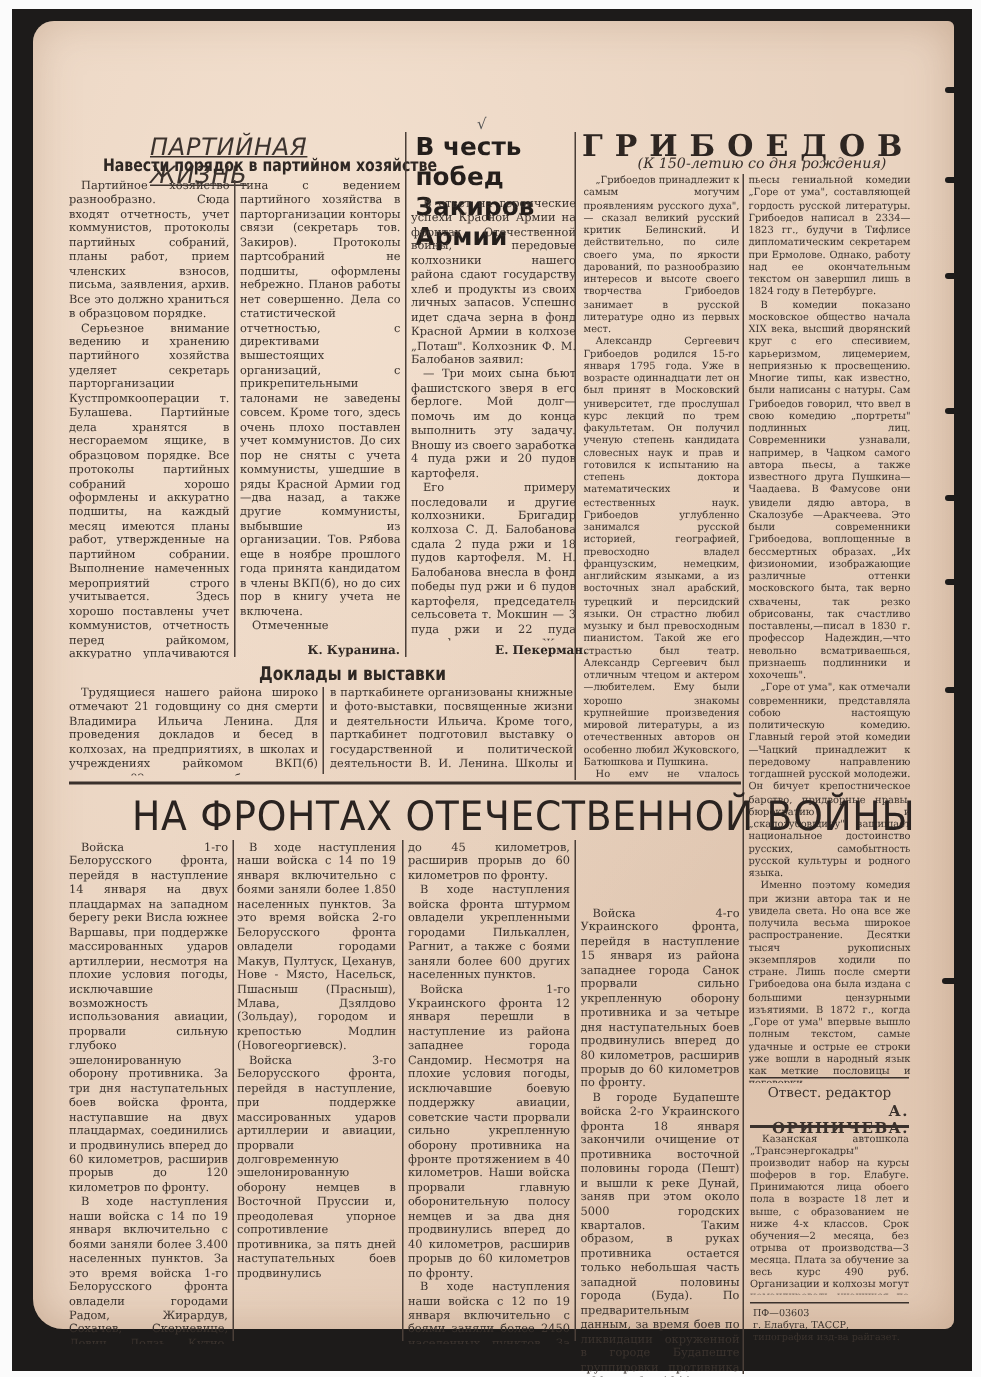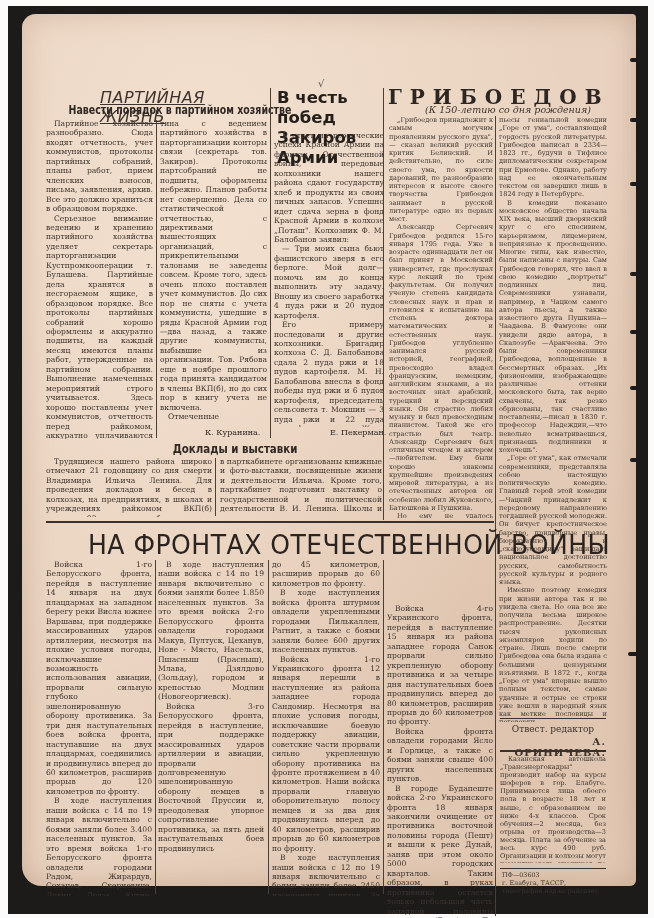--- a/index.html
+++ b/index.html
@@ -14,21 +14,21 @@
   .col { position:absolute; font-size:7.6px; line-height:9.45px; color:#3b332e; text-align:justify; overflow:hidden; }
   .col p { margin:0; text-indent:8px; }
   .rule-v { position:absolute; width:1px; background:#4a3f38; }
   .rule-h { position:absolute; height:2px; background:#3a312c; }
   .rubric { font-family:"DejaVu Sans", sans-serif; font-style:italic; font-size:16px; color:#3c332e; text-decoration:underline; letter-spacing:.5px; }
   .head1 { font-family:"DejaVu Sans", sans-serif; font-weight:bold; font-size:11.5px; color:#2e2723; text-align:center; transform:scaleX(.82); white-space:nowrap; }
   .head-big { font-family:"DejaVu Sans", sans-serif; font-weight:bold; font-size:16.5px; line-height:20px; color:#241e1b; }
   .gribo { font-family:"DejaVu Serif", serif; font-weight:bold; font-size:20px; letter-spacing:8px; color:#2e2622; }
   .gribo-sub { font-style:italic; font-size:9.5px; color:#3a312c; text-align:center; }
   .war { font-family:"DejaVu Sans", sans-serif; font-size:27px; color:#2a2320; letter-spacing:.5px; white-space:nowrap; transform:scaleX(.93); transform-origin:left; }
-  .sign { font-weight:normal; }
+  .sign { font-weight:bold; }
   .edit { text-align:center; font-size:9px; color:#3a312c; }
   .edit-name { font-weight:bold; font-size:10px; letter-spacing:1px;text-align:right; }
   .tick { position:absolute; left:318px; top:78px; font-size:10px; color:#555; }
   .notch { position:absolute; width:10px; height:4px; background:#1d1b1a; border-radius:2px; }
 </style>
 </head>
 <body>
 
 <div class="bg-dark"></div>
 <div class="paper"></div>
@@ -134,15 +134,14 @@
 <div class="rule-v" style="left:268px;top:560px;height:334px;"></div>
 <div class="col" style="left:272px;top:560px;width:108px;height:336px;">
   <p style="text-indent:0">до 45 километров, расширив прорыв до 60 километров по фронту.</p>
   <p>В ходе наступления войска фронта штурмом овладели укрепленными городами Пилькаллен, Рагнит, а также с боями заняли более 600 других населенных пунктов.</p>
   <p>Войска 1-го Украинского фронта 12 января перешли в наступление из района западнее города Сандомир. Несмотря на плохие условия погоды, исключавшие боевую поддержку авиации, советские части прорвали сильно укрепленную оборону противника на фронте протяжением в 40 километров. Наши войска прорвали главную оборонительную полосу немцев и за два дня продвинулись вперед до 40 километров, расширив прорыв до 60 километров по фронту.</p>
   <p>В ходе наступления наши войска с 12 по 19 января включительно с боями заняли более 2450 населенных пунктов. За это время войска фронта овладели городами Пинчув, Кельцы, Малогощ, Ышедзуж, Радомско, Ченстохов, Пиотркув (Петроков) и древней столицей союзной нам Польши городом Краков.</p>
 </div>
 <div class="rule-v" style="left:383px;top:560px;height:334px;"></div>
 <div class="col" style="left:387px;top:560px;width:106px;height:336px;margin-top:44px;">
   <p>Войска 4-го Украинского фронта, перейдя в наступление 15 января из района западнее города Санок прорвали сильно укрепленную оборону противника и за четыре дня наступательных боев продвинулись вперед до 80 километров, расширив прорыв до 60 километров по фронту.</p>
-  <p>Войска фронта овладели городами Ясло и Горлице, а также с боями заняли свыше 400 других населенных пунктов.</p>
   <p>В городе Будапеште войска 2-го Украинского фронта 18 января закончили очищение от противника восточной половины города (Пешт) и вышли к реке Дунай, заняв при этом около 5000 городских кварталов. Таким образом, в руках противника остается только небольшая часть западной половины города (Буда). По предварительным данным, за время боев по ликвидации окруженной в городе Будапеште группировки противника с 28 декабря 1944 года по 18 января 1945 года войска 2-го Украинского фронта взяли в плен 59.390 немецких и венгерских солдат и офицеров, в том числе более 20.000 взято 18 января.</p>
 </div>
 
 </body></html>

